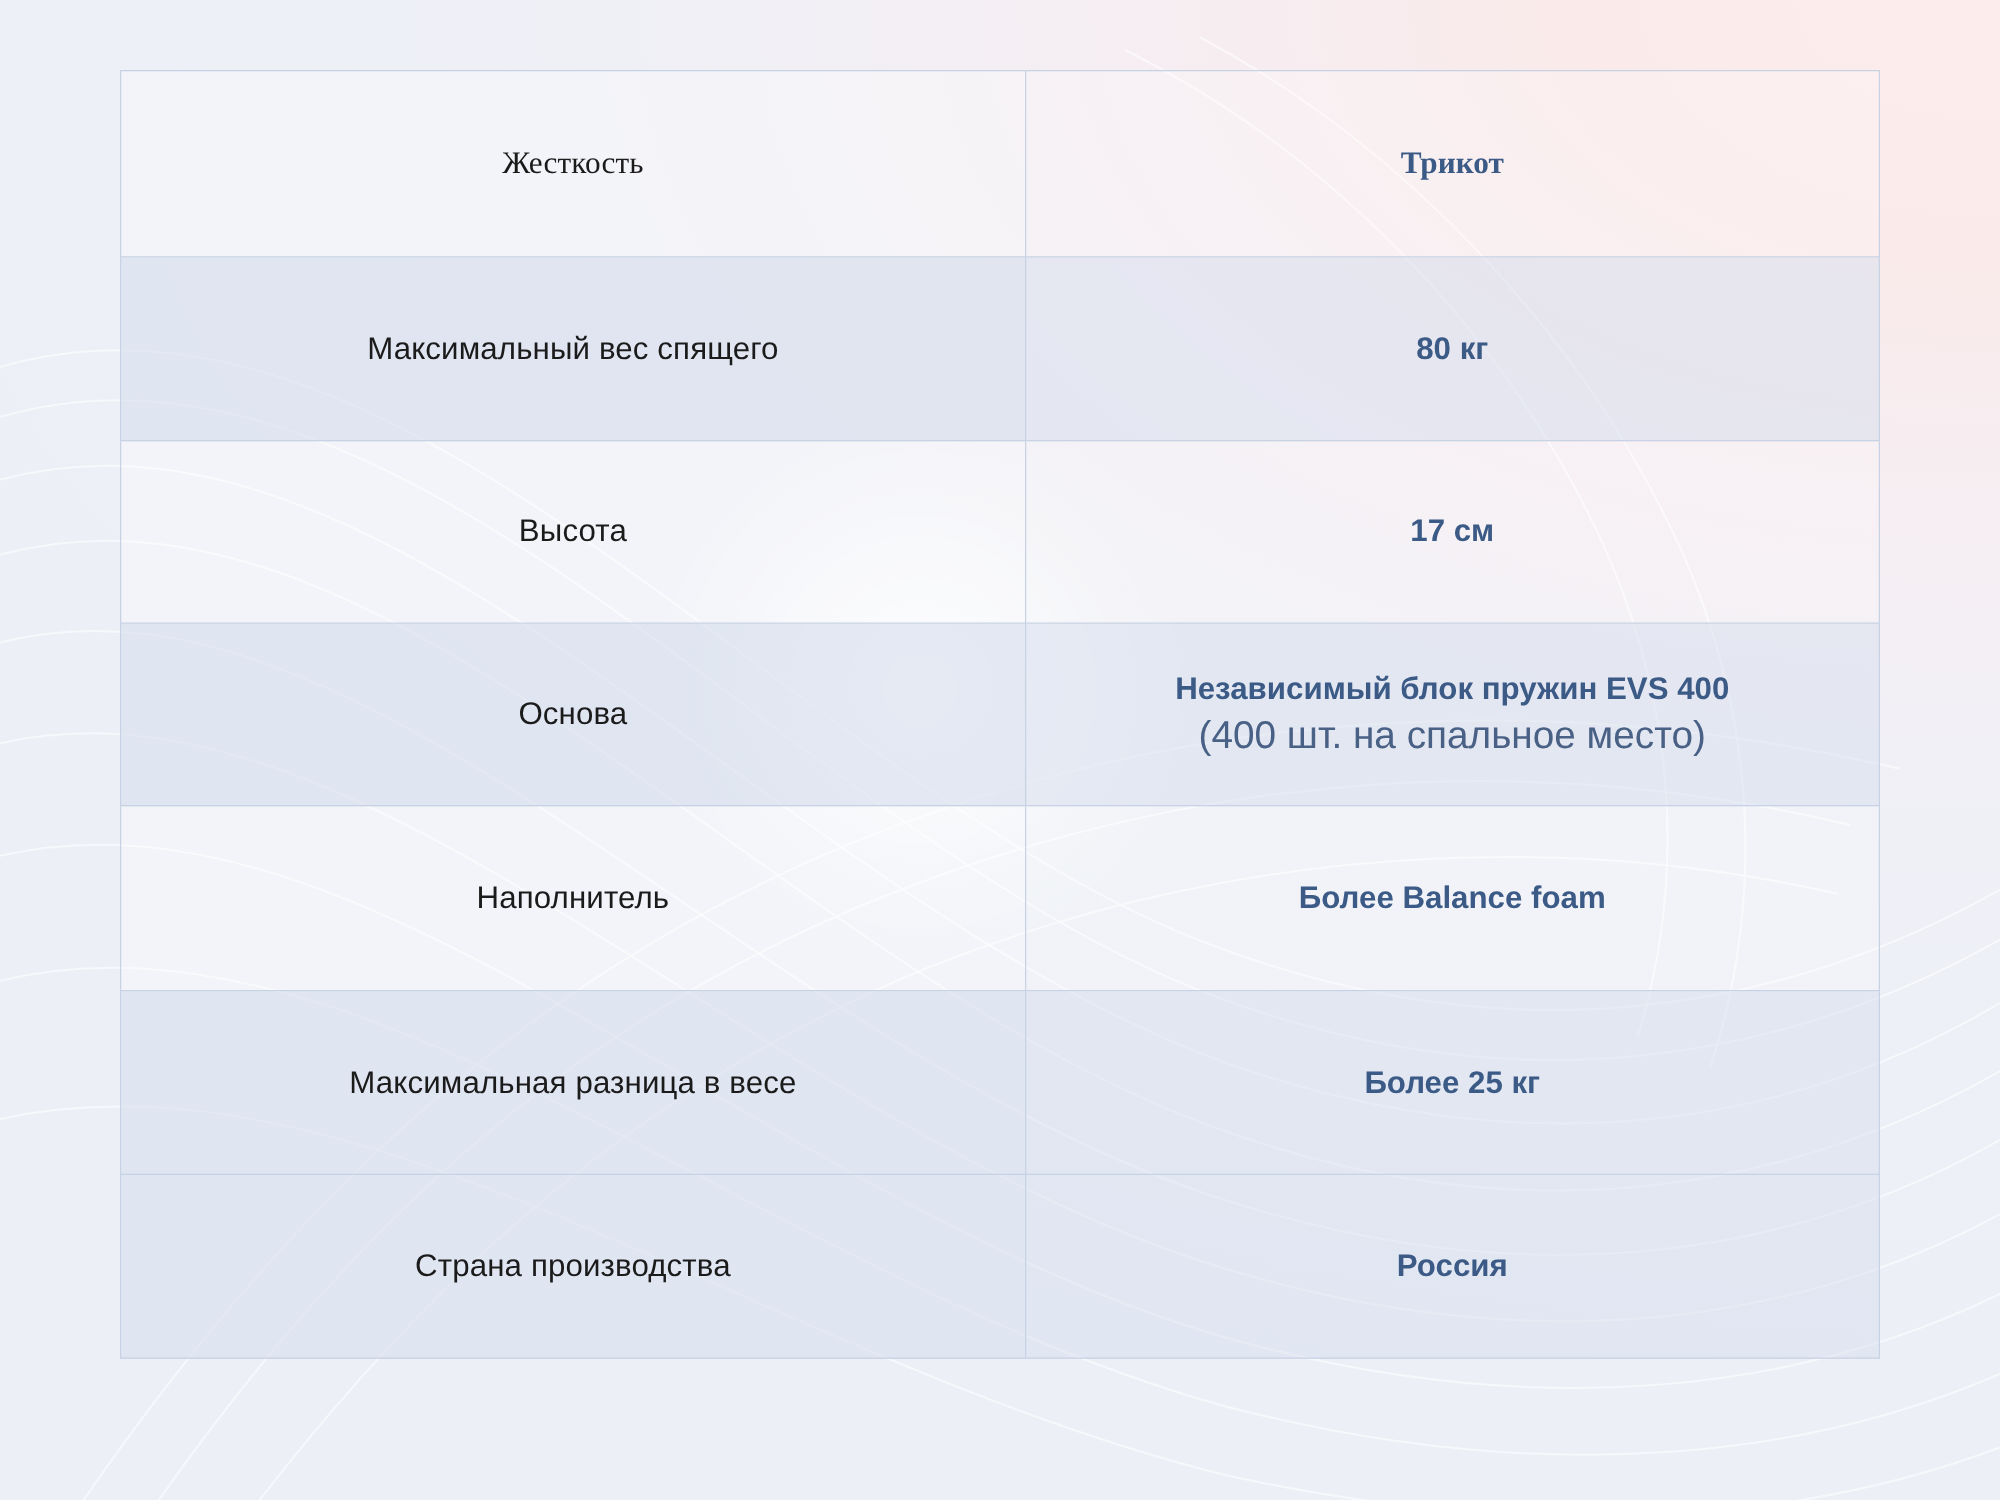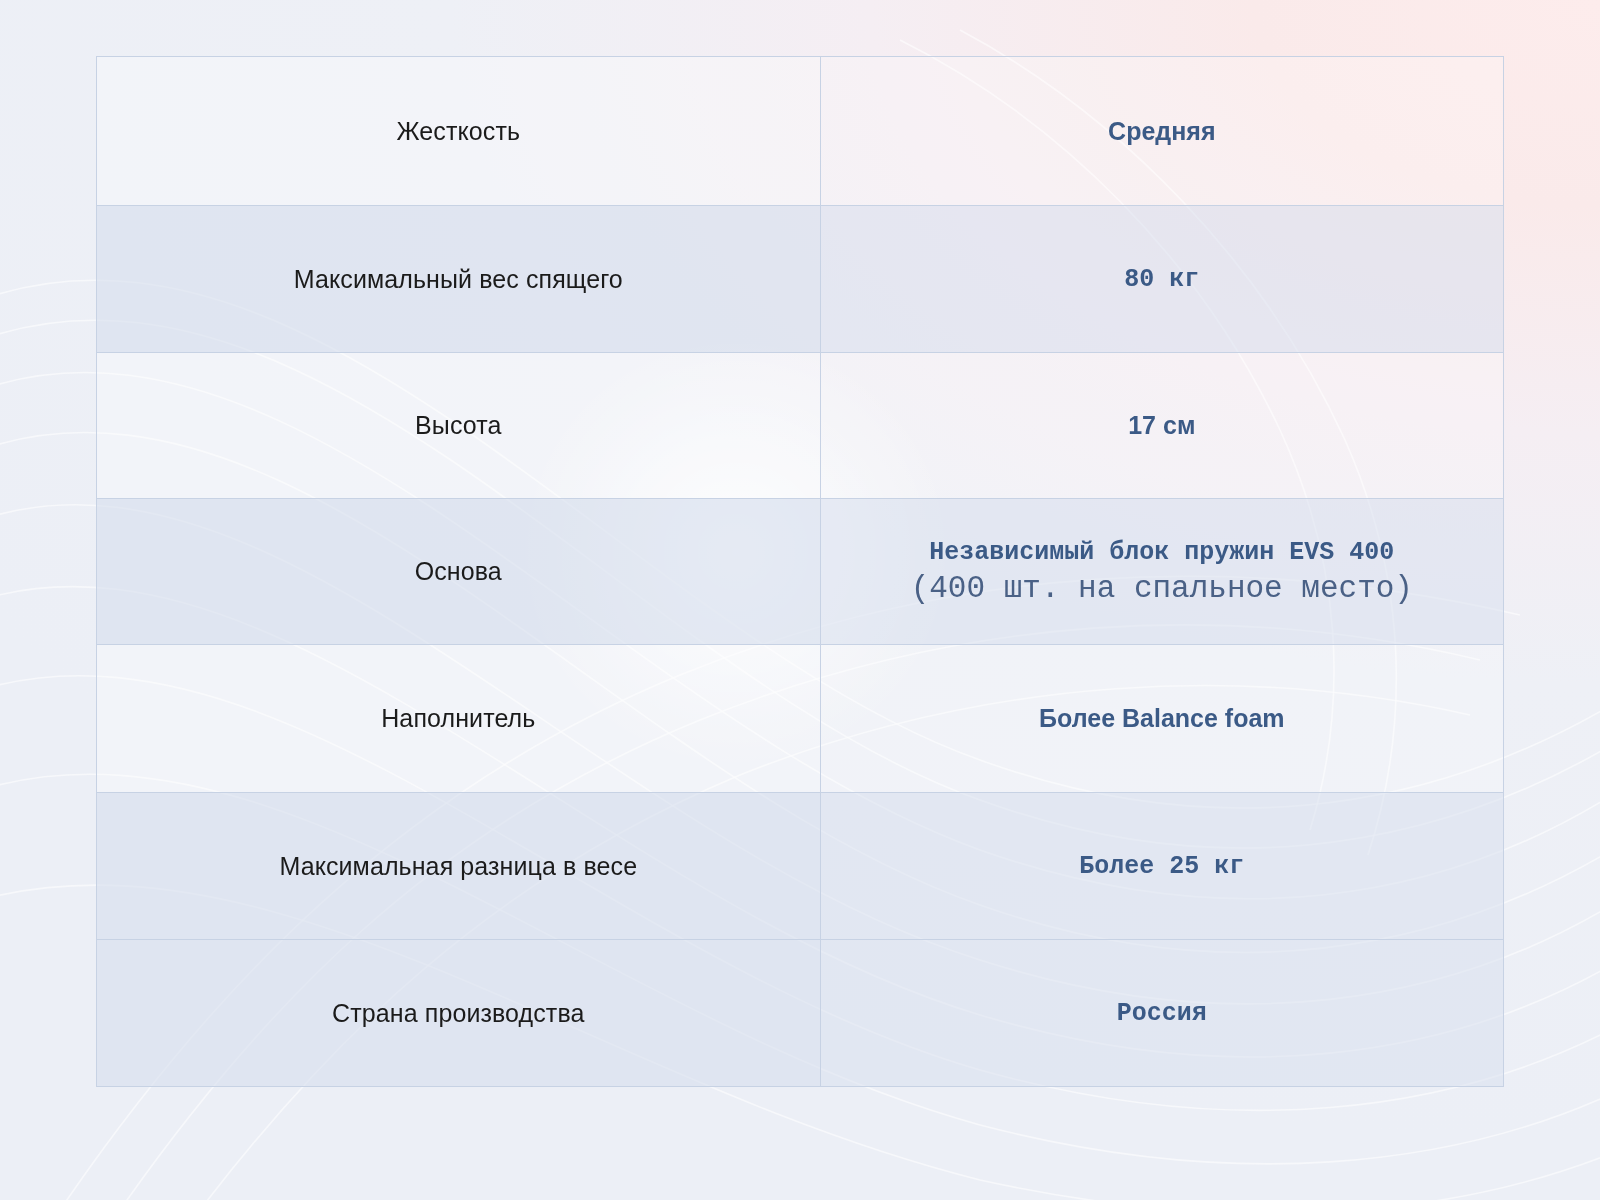--- a/index.html
+++ b/index.html
@@ -76,30 +76,29 @@
   }
   tr.even td {
     background: rgba(214, 223, 238, 0.62);
     margin-left: 12px;
   }
   tr.odd td.value {
     background: rgba(255, 255, 255, 0.22);
   }
   tr.even td.value {
     background: rgba(216, 224, 238, 0.55);
-    font-family: Liberation Mono, monospace;
   }
   td.value .sub {
     display: block;
     margin-top: 4px;
     font-size: 31px;
     font-weight: 400;
     color: #4a6186;
   }
-  tr.r1 td { height: 120px; }
+  tr.r1 td { height: 120px; font-family: Liberation Serif, serif; }
   tr.r2 td { height: 118px; }
   tr.r3 td { height: 117px; margin-left: 20px; }
   tr.r4 td { height: 117px; }
   tr.r5 td { height: 119px; }
   tr.r6 td { height: 118px; }
   tr.r7 td { height: 117px; }
   tr.r8 td { height: 118px; }
 </style>
 </head>
 <body>
@@ -125,21 +124,21 @@
   </g>
 </svg>
 
 <div class="bg-glow"></div>
 
 <div class="table-wrap">
   <table class="spec">
     <tbody>
       <tr class="odd r1">
         <td class="label">Жесткость</td>
-        <td class="value"><span>Средняя</span></td>
+        <td class="value"><span>Трикот</span></td>
       </tr>
       <tr class="even r2">
         <td class="label">Максимальный вес спящего</td>
         <td class="value"><span>80 кг</span></td>
       </tr>
       <tr class="odd r3">
         <td class="label">Высота</td>
         <td class="value"><span>17 см</span></td>
       </tr>
       <tr class="even r4">

